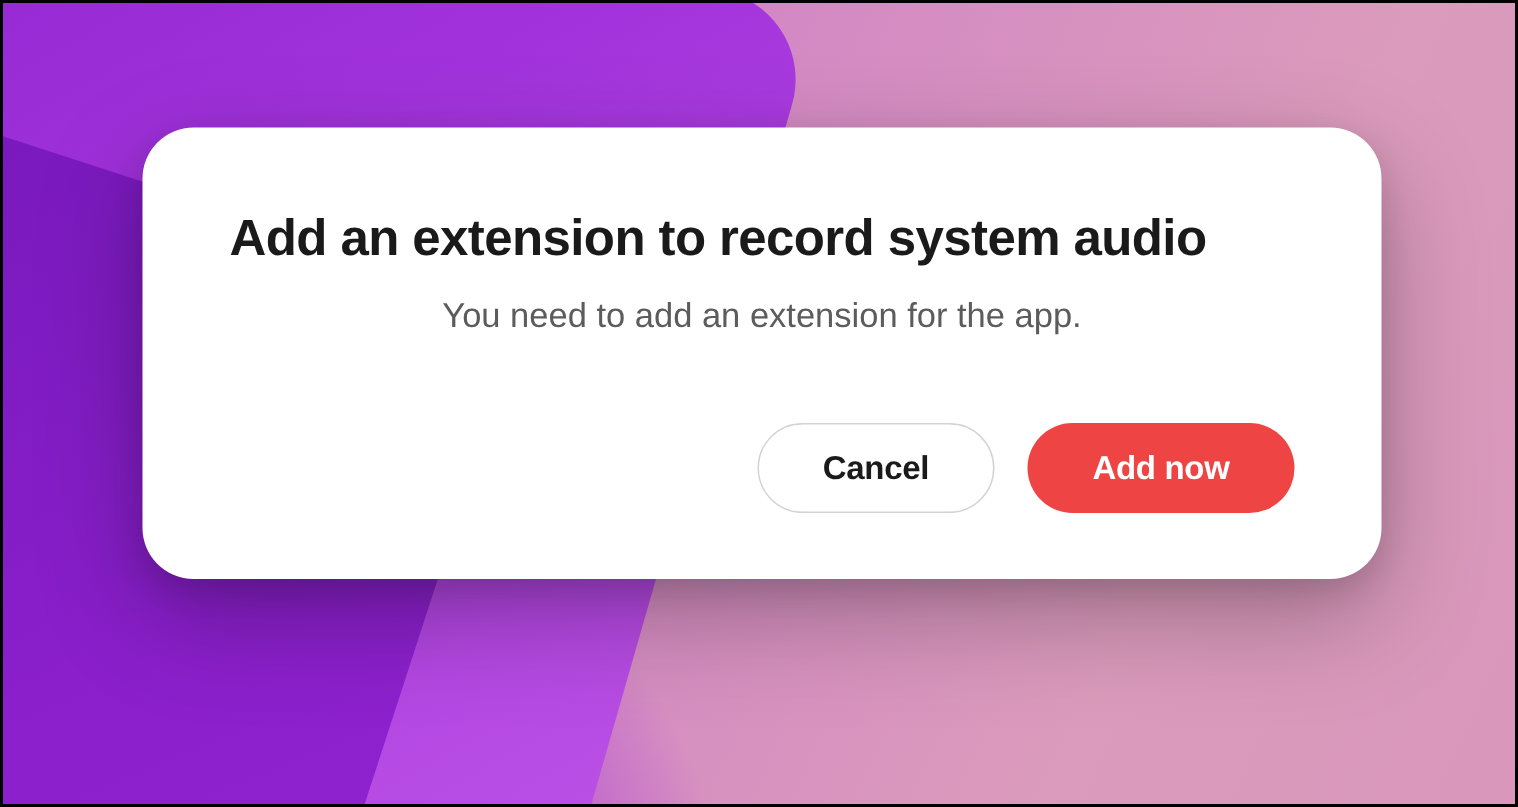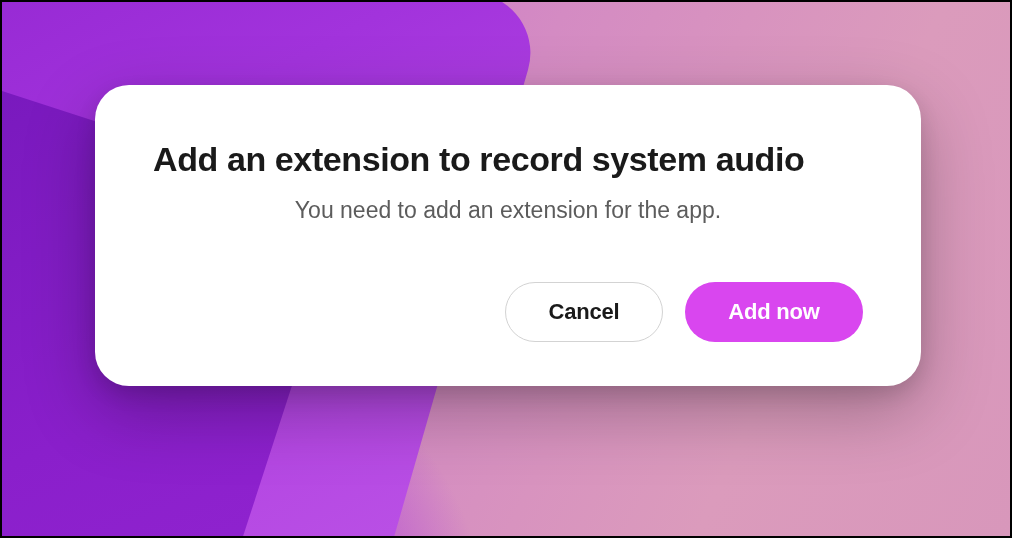--- a/index.html
+++ b/index.html
@@ -111,21 +111,21 @@
     }
     
     .btn-secondary {
       background: #fff;
       color: #1a1a1a;
       border: 1.5px solid #d3d3d3;
       min-width: 158px;
     }
     
     .btn-primary {
-      background: #d946ef;
+      background: #ef4444;
       color: #fff;
       border: none;
       min-width: 178px;
     }
   </style>
 </head>
 <body>
 
 <div class="window-frame">
   <div class="wallpaper"></div>

